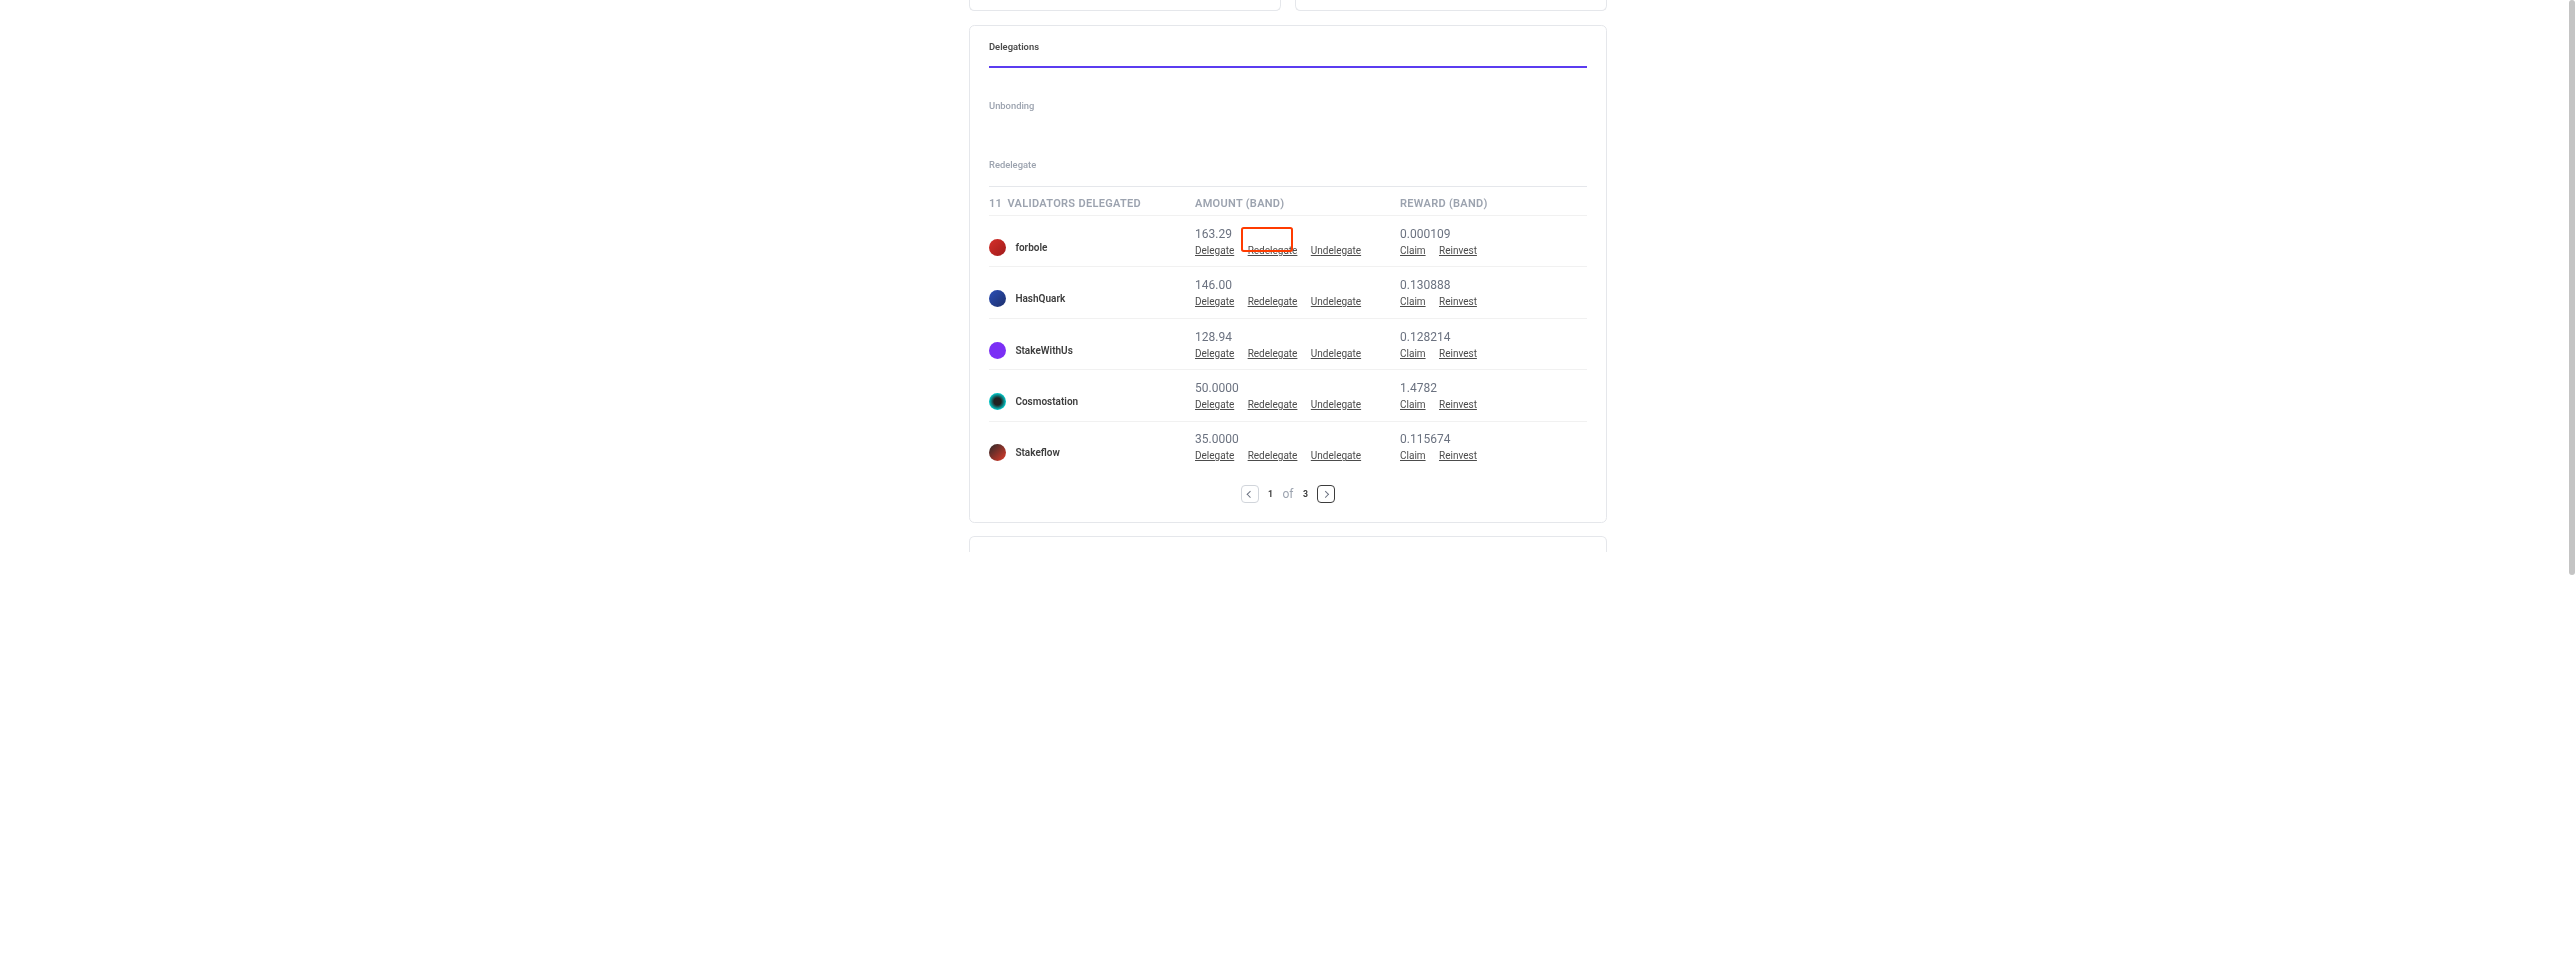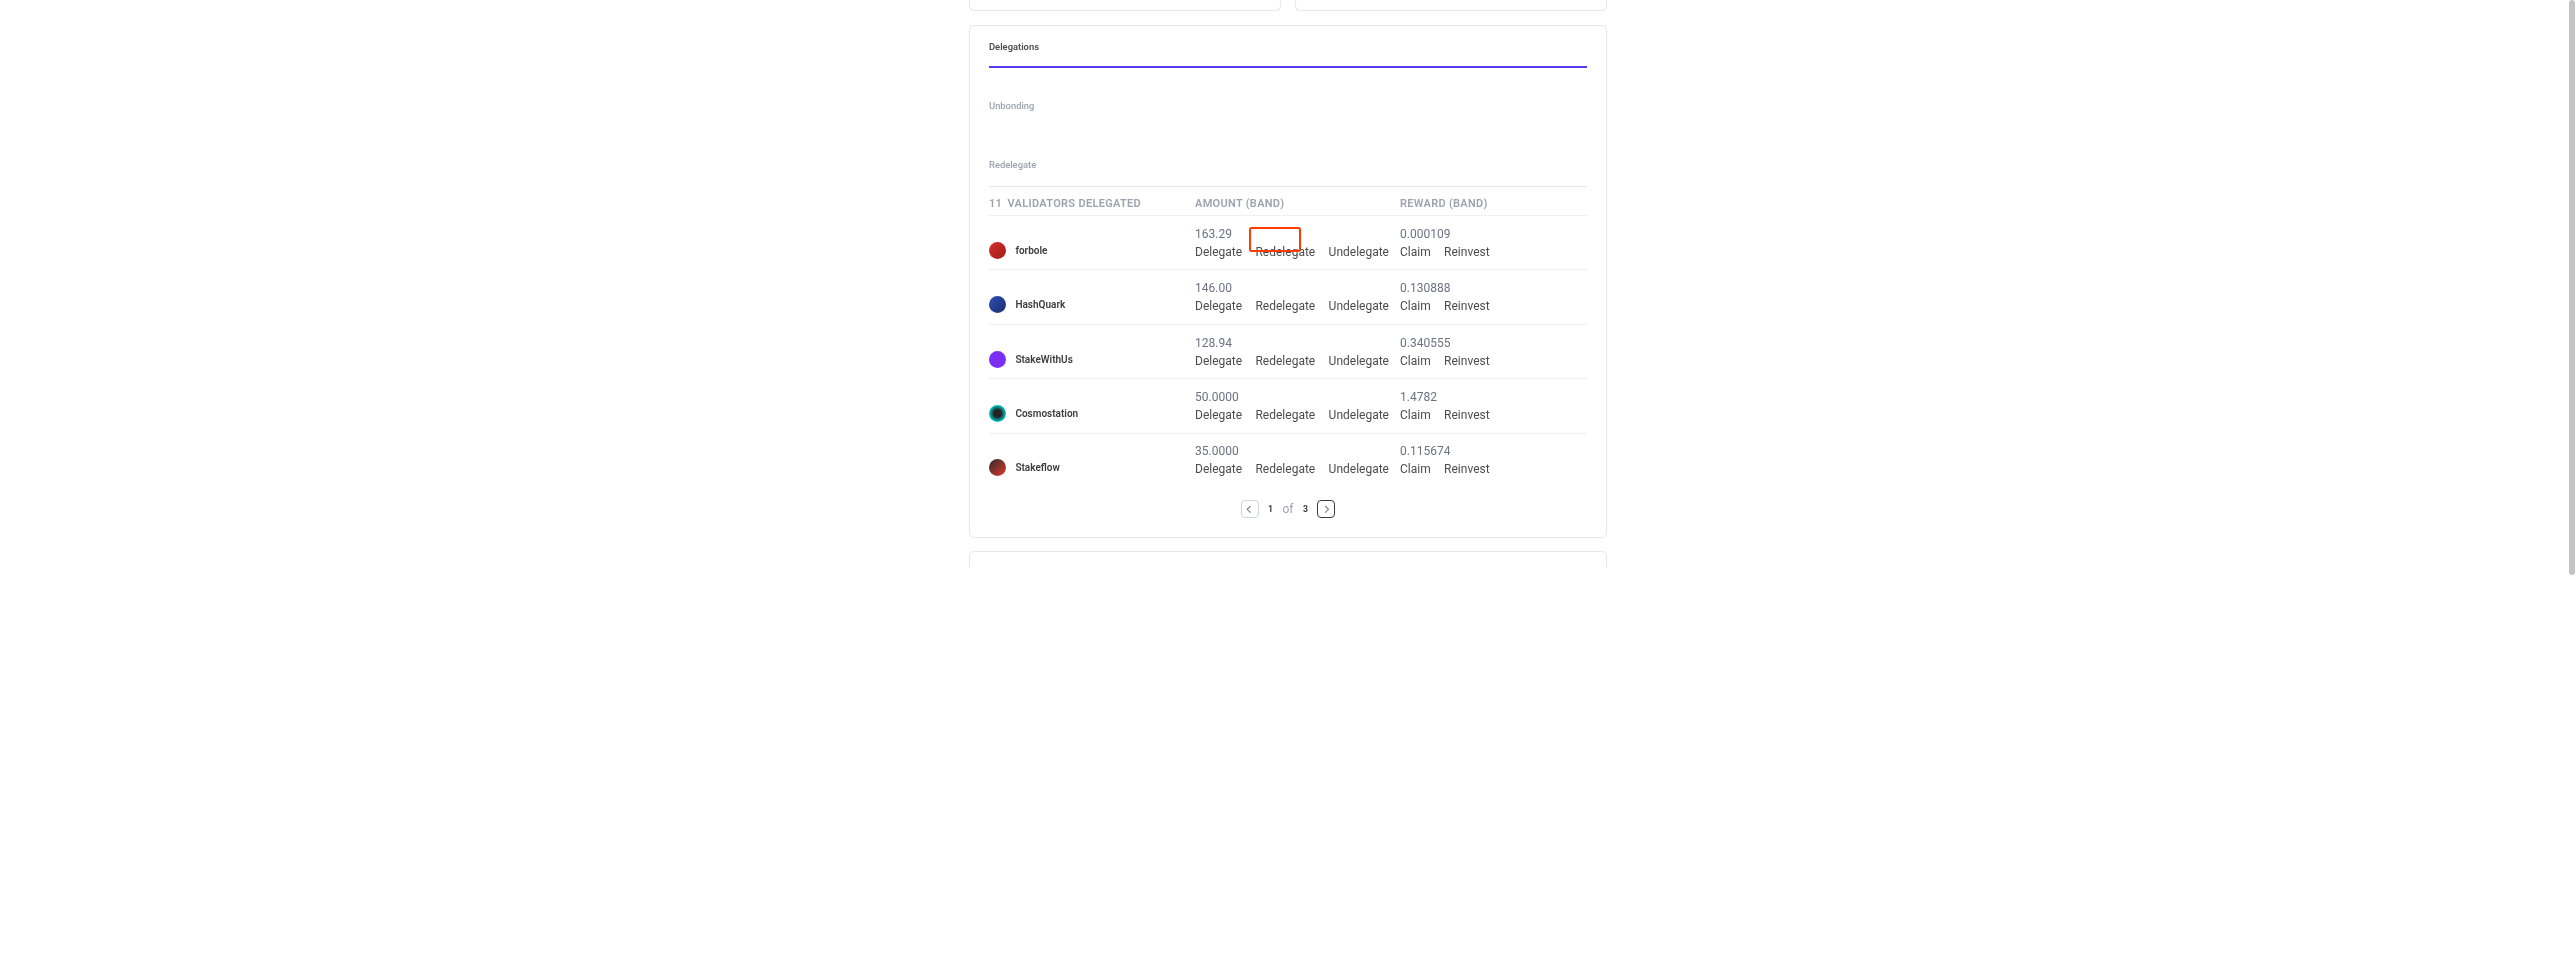--- a/index.html
+++ b/index.html
@@ -107,22 +107,23 @@
     .amount-value, .reward-value {
       font-size: 12px;
       color: #6b7280;
       margin-bottom: 4px;
     }
     .action-links {
       display: flex;
       gap: 13.4px;
     }
     .action-link {
-      font-size: 12px;
+      font-size: 10px;
       color: #4c4c4c;
+      text-decoration: underline;
       cursor: pointer;
     }
     .highlight {
       position: relative;
     }
     .highlight-box {
       position: absolute;
       border: 2px solid #ff3b00;
       border-radius: 2.7px;
       left: -6.7px;
@@ -274,21 +275,21 @@
             </div>
             <div class="col-amount">
               <div class="amount-value">128.94</div>
               <div class="action-links">
                 <span class="action-link">Delegate</span>
                 <span class="action-link">Redelegate</span>
                 <span class="action-link">Undelegate</span>
               </div>
             </div>
             <div class="col-reward">
-              <div class="reward-value">0.340555</div>
+              <div class="reward-value">0.128214</div>
               <div class="action-links">
                 <span class="action-link">Claim</span>
                 <span class="action-link">Reinvest</span>
               </div>
             </div>
           </div>
           <div class="data-row">
             <div class="col-validator">
               <div class="val-icon" style="background: radial-gradient(circle, rgb(34, 34, 34) 30%, rgb(0, 204, 204) 70%, rgb(34, 34, 34) 100%);"></div>
               <span class="val-name">Cosmostation</span>

